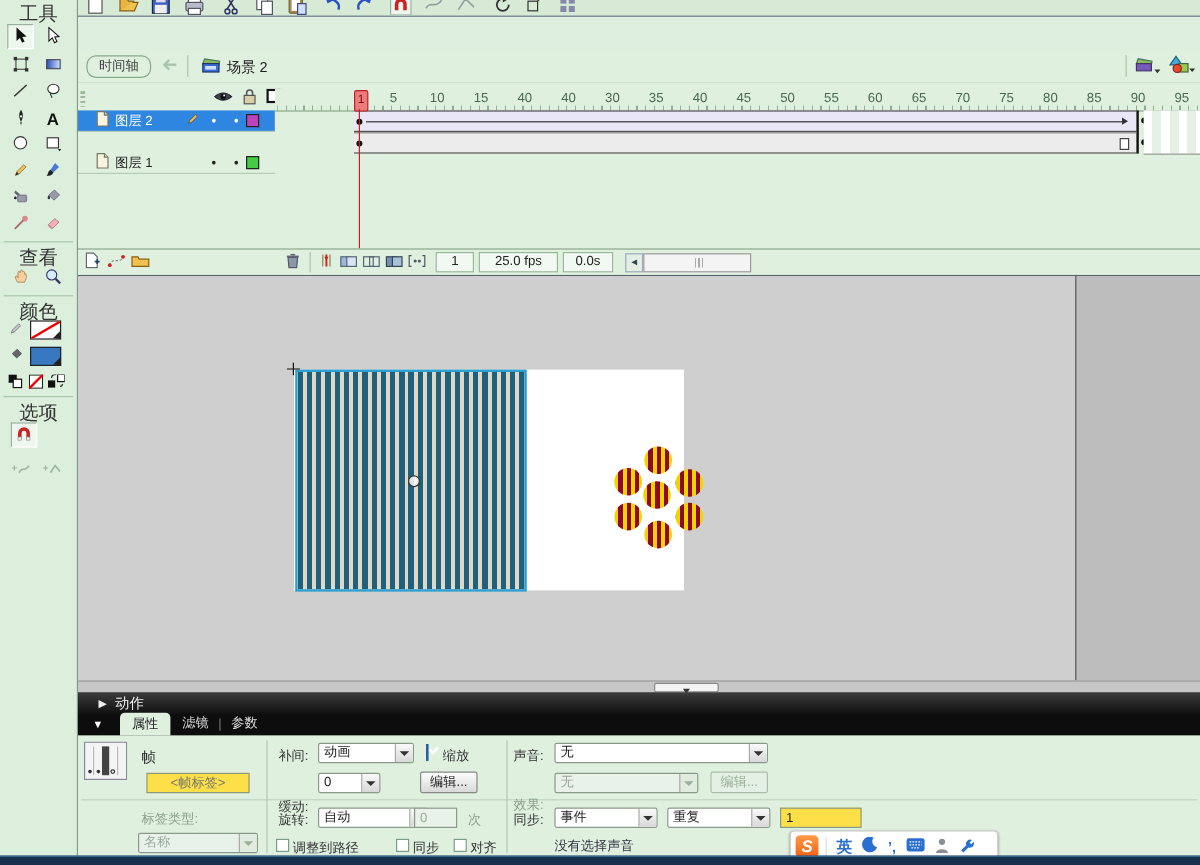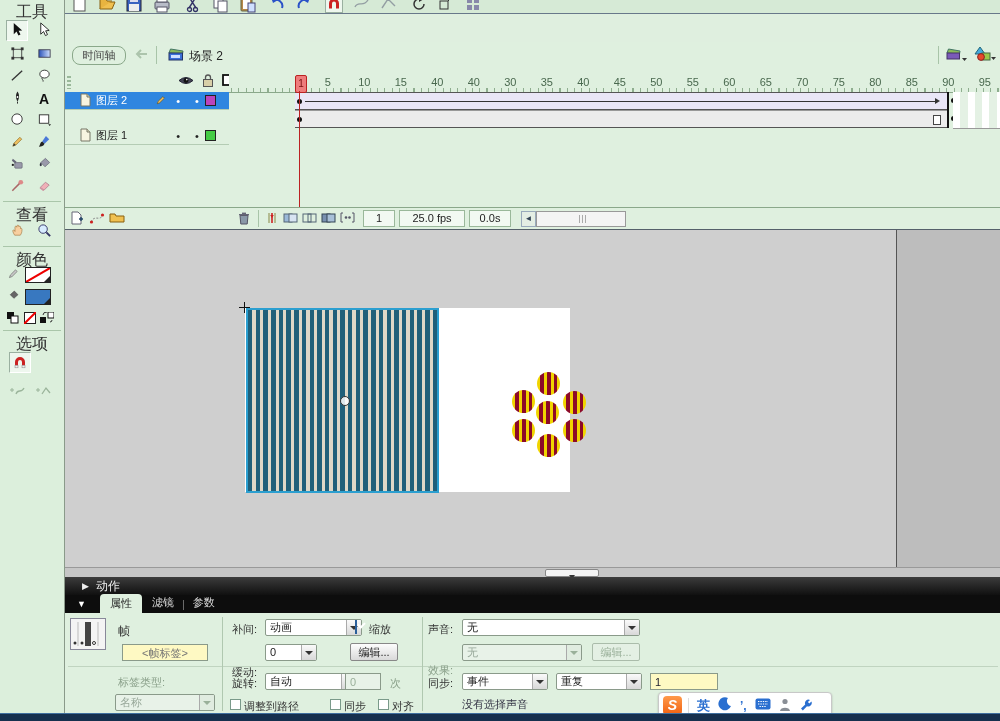--- a/index.html
+++ b/index.html
@@ -68,21 +68,21 @@
   .dd .arr{position:absolute;right:0;top:0;width:14px;height:100%;background:linear-gradient(#fafafa,#d8d8d8);border-left:1px solid #aaa;}
   .dd .arr:after{content:"";position:absolute;left:3px;top:6px;border:4px solid transparent;border-top-color:#333;}
   .dd.dis{background:#e8f2e8;color:#98a89a;}
   .dd.dis .arr{background:#e0ece0;}
   .dd.dis .arr:after{border-top-color:#9ab09a;}
   .pbtn{box-sizing:border-box;background:linear-gradient(#fdfdfd,#d9d9d9);border:1px solid #888;border-radius:2px;text-align:center;line-height:16px;color:#222;}
   .pbtn.dis{color:#9ab09a;background:#e4f0e4;border-color:#aabcaa;}
   .cb{width:11px;height:11px;box-sizing:border-box;border:1px solid #7a9a8a;background:#fff;}
   .cb.checked{background:#3a7fd0;border-color:#2a5f9a;position:relative;}
   .cb.checked:after{content:"";position:absolute;left:2px;top:1px;width:5px;height:3px;border-left:2px solid #fff;border-bottom:2px solid #fff;transform:rotate(-45deg);}
-  .tinput{box-sizing:border-box;border:1px solid #8a9a8a;background:#fef9c3;font-family:"Liberation Sans",sans-serif;font-size:11px;color:#667;}
+  .tinput{box-sizing:border-box;border:1px solid #8a9a8a;background:#fde047;font-family:"Liberation Sans",sans-serif;font-size:11px;color:#667;}
   #win-bottom{left:0;top:713px;width:1000px;height:8px;background:#16304e;border-top:1px solid #3f6f9f;}
   
   #ime{left:658px;top:692px;width:172px;height:25px;background:#fff;border:1px solid #c8c8c8;border-radius:4px;
        box-shadow:0 1px 2px rgba(0,0,0,.25);display:flex;align-items:center;}
   #ime-logo{width:19px;height:19px;margin-left:4px;background:linear-gradient(#ff9a4a,#f06010);border-radius:4px;color:#fff;
        font-weight:bold;font-size:14px;text-align:center;line-height:19px;font-style:italic;}
   .ime-item{color:#2a6fd0;font-weight:bold;margin-left:8px;font-size:13px;}
 </style>
 </head>
 <body>
@@ -545,21 +545,21 @@
         </svg></span>
     <span class="abs lbl" style="left:53px;top:10px;font-size:12px;">帧</span>
     <input class="abs tinput" style="left: 57px; top: 31px; width: 86px; height: 17px; text-align: center;" placeholder="&lt;帧标签&gt;">
     <span class="abs lbl-dis" style="left:53px;top:62px;">标签类型:</span>
     <div class="abs dd dis" style="left:50px;top:81px;width:100px;height:17px;">
       <span>名称</span><span class="arr"></span>
     </div>
 
     
     <span class="abs lbl" style="left:167px;top:9px;">补间:</span>
-    <div class="abs dd" style="left:200px;top:6px;width:97px;height:17px;">
+    <div class="abs dd" style="left:200px;top:6px;width:80px;height:17px;">
       <span>动画</span><span class="arr"></span>
     </div>
     <span class="abs cb checked" style="left:290px;top:8px;"></span>
     <span class="abs lbl" style="left:304px;top:9px;text-align:right;">缩放</span>
 
     <span class="abs lbl" style="left:167px;top:52px;">缓动:</span>
     <div class="abs dd" style="left:200px;top:31px;width:52px;height:17px;">
       <span>0</span><span class="arr"></span>
     </div>
     <div class="abs pbtn" style="left:285px;top:30px;width:48px;height:18px;">编辑...</div>

